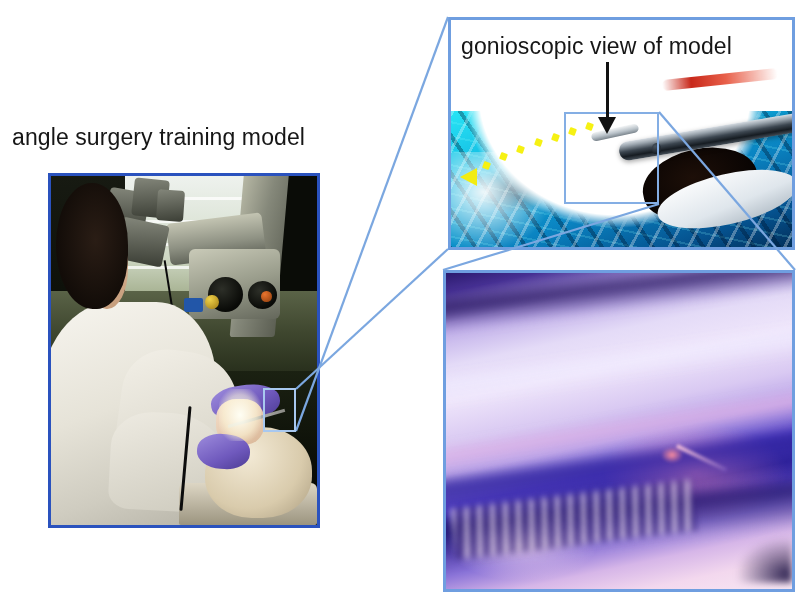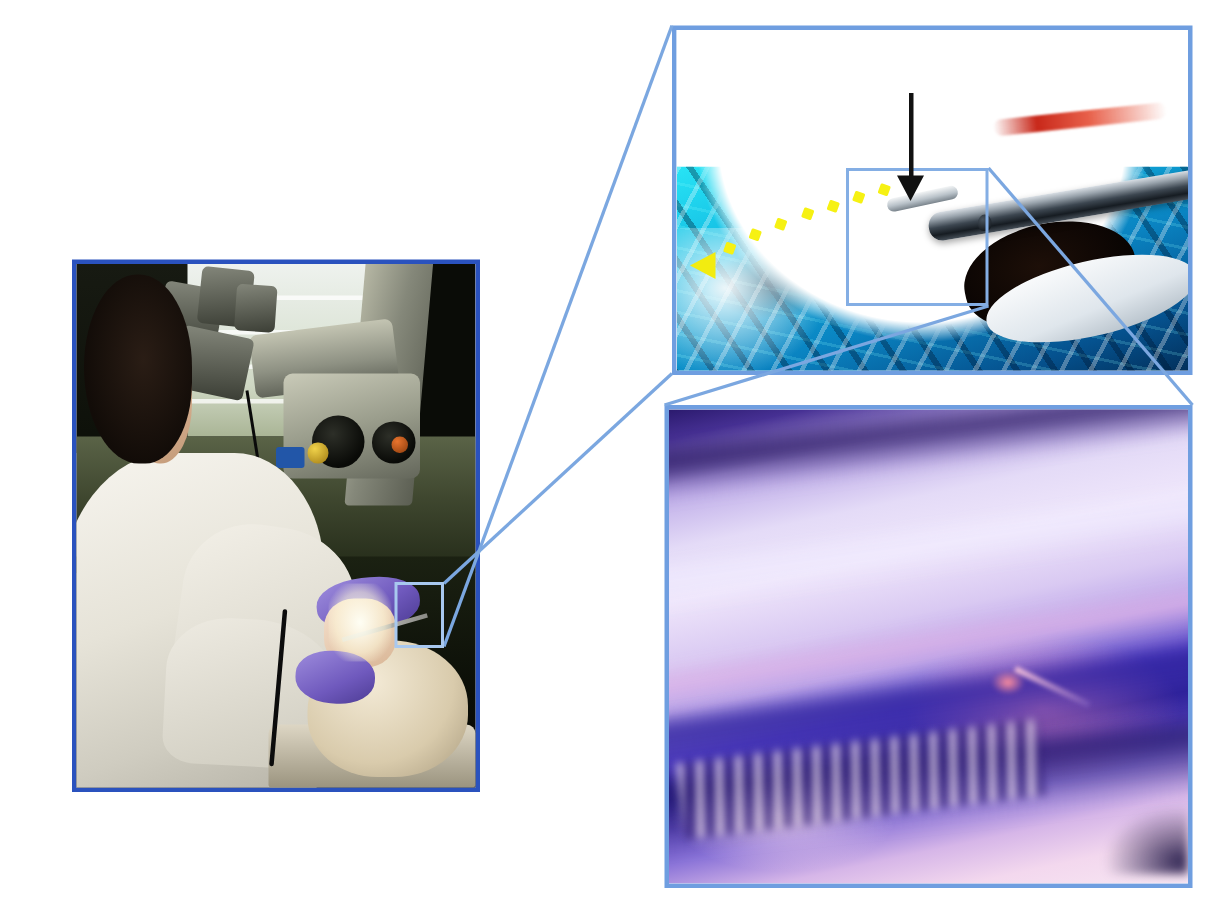--- a/index.html
+++ b/index.html
@@ -310,14 +310,16 @@
     <line x1="296" y1="389" x2="448" y2="249" stroke="#7ba7e0" stroke-width="2.2"></line>
     <line x1="296" y1="431" x2="448" y2="17" stroke="#7ba7e0" stroke-width="2.2"></line>
 
     <line x1="659" y1="112" x2="795" y2="270" stroke="#7ba7e0" stroke-width="2.2"></line>
     <line x1="659" y1="204" x2="443" y2="270" stroke="#7ba7e0" stroke-width="2.2"></line>
   </svg>
 
   <div class="blk-arrow-shaft"></div>
   <div class="blk-arrow-head"></div>
 
+  <div class="label" id="label-angle">angle surgery training model</div>
+  <div class="label" id="label-gonio">gonioscopic view of model</div>
 
 </div>
 
 </body></html>

